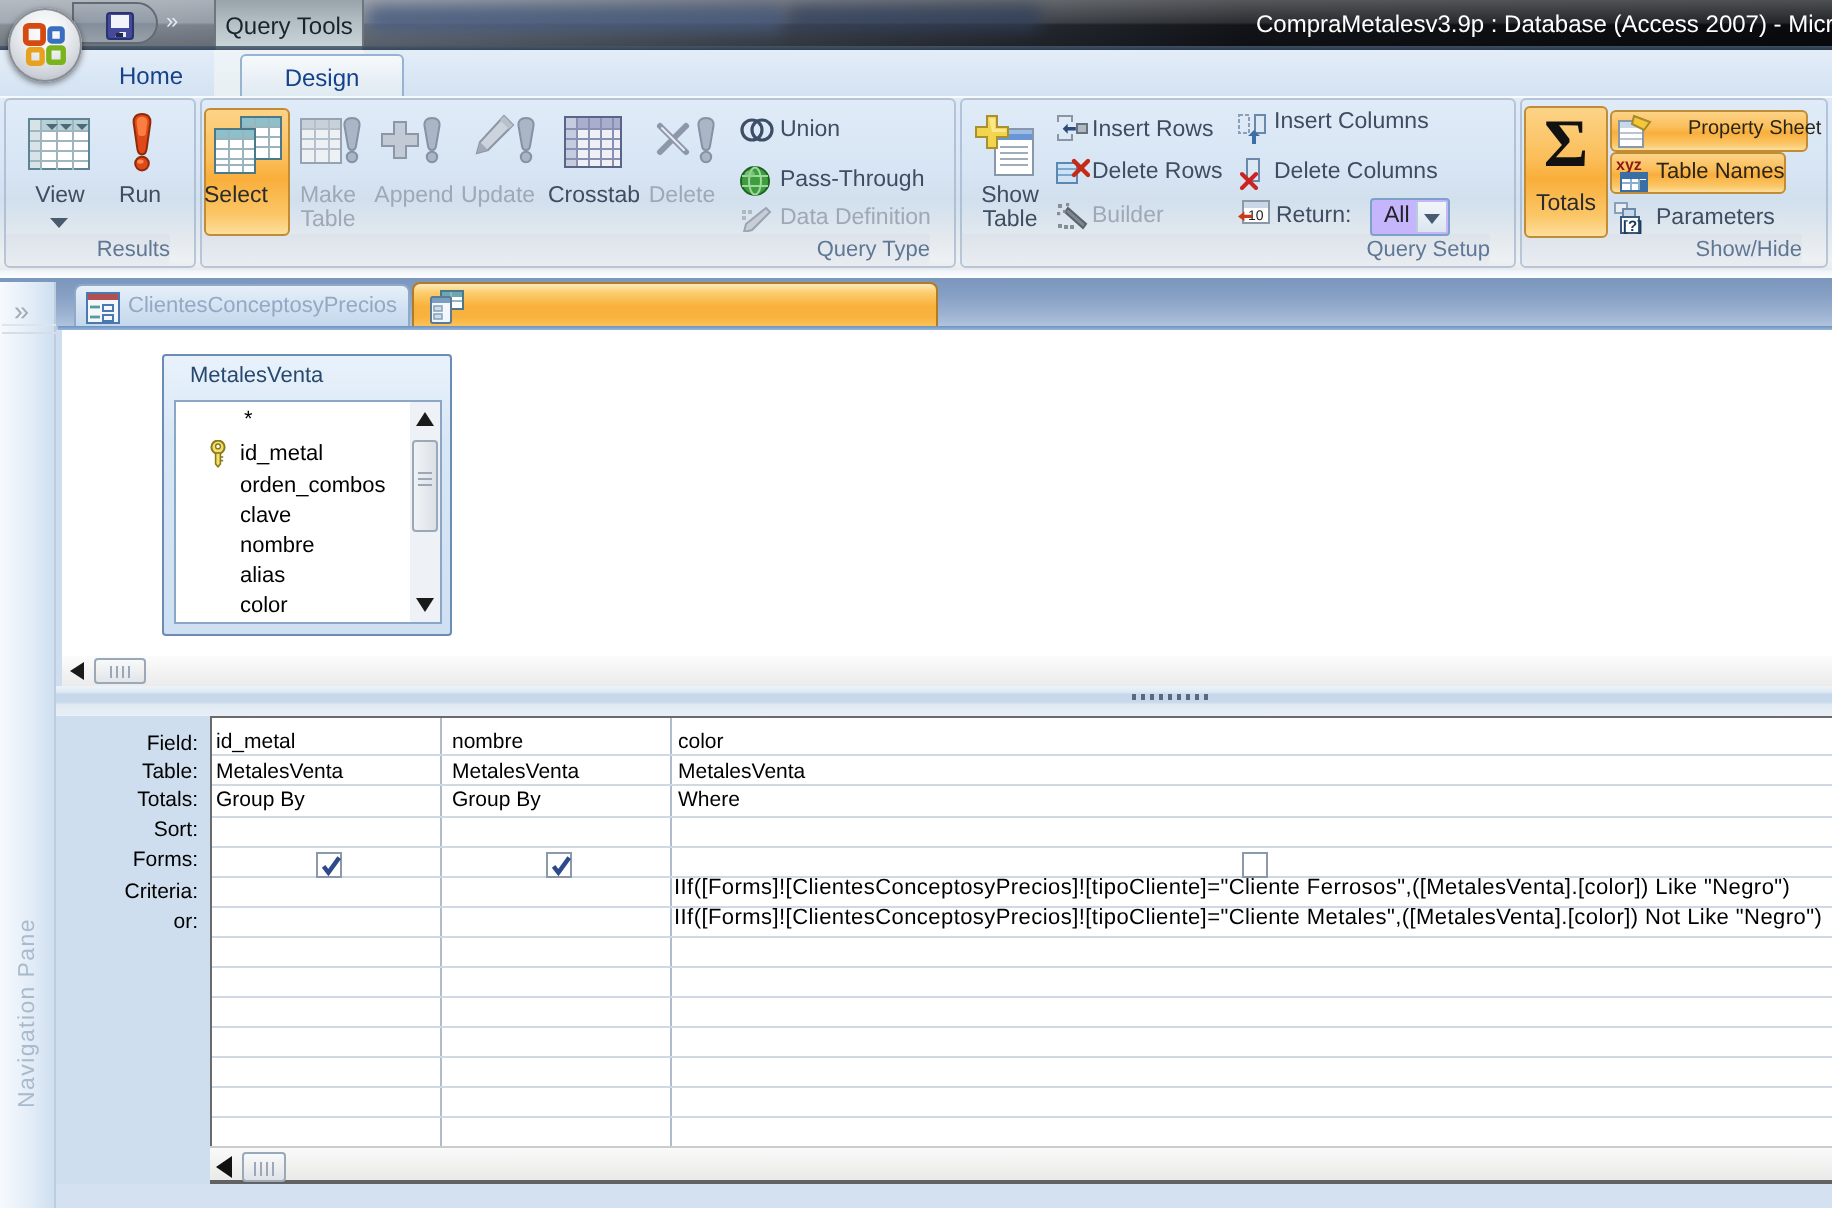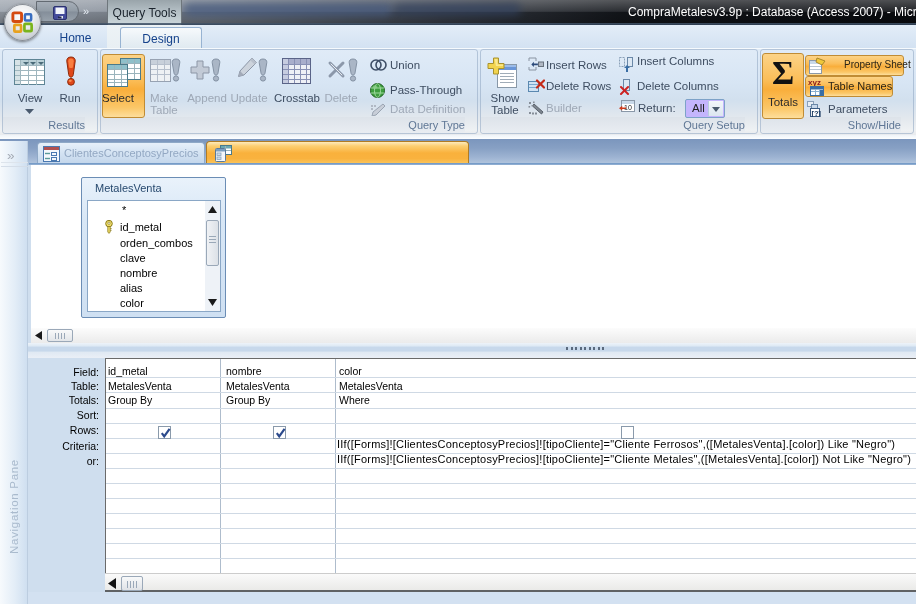--- a/index.html
+++ b/index.html
@@ -426,21 +426,21 @@
 <svg style="position:absolute;left:3px;top:98px" width="9" height="7" viewBox="0 0 9 7">
           <path d="M0 0h9L4.5 7z" fill="#1a1a1a"></path>
         </svg>
 </div>
 </div>
   </div>
 <div class="glrow" style="top:365.5px">Field:</div>
 <div class="glrow" style="top:379.6px">Table:</div>
 <div class="glrow" style="top:394.4px">Totals:</div>
 <div class="glrow" style="top:409.3px">Sort:</div>
-<div class="glrow" style="top:424.4px">Rows:</div>
+<div class="glrow" style="top:424.4px">Forms:</div>
 <div class="glrow" style="top:439.5px">Criteria:</div>
 <div class="glrow" style="top:454.7px">or:</div>
 <div class="abs" id="gridbox">
 <div class="vline" style="left:114px"></div>
 <div class="vline" style="left:229px"></div>
 <div class="hline" style="top:18.40px"></div>
 <div class="hline" style="top:33.45px"></div>
 <div class="hline" style="top:48.50px"></div>
 <div class="hline" style="top:63.55px"></div>
 <div class="hline" style="top:78.60px"></div>

